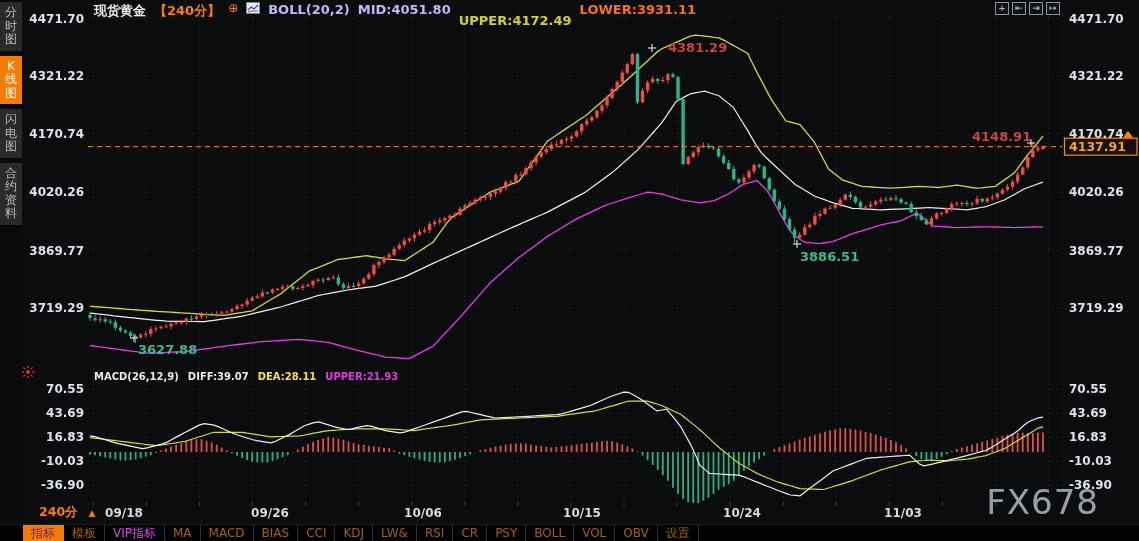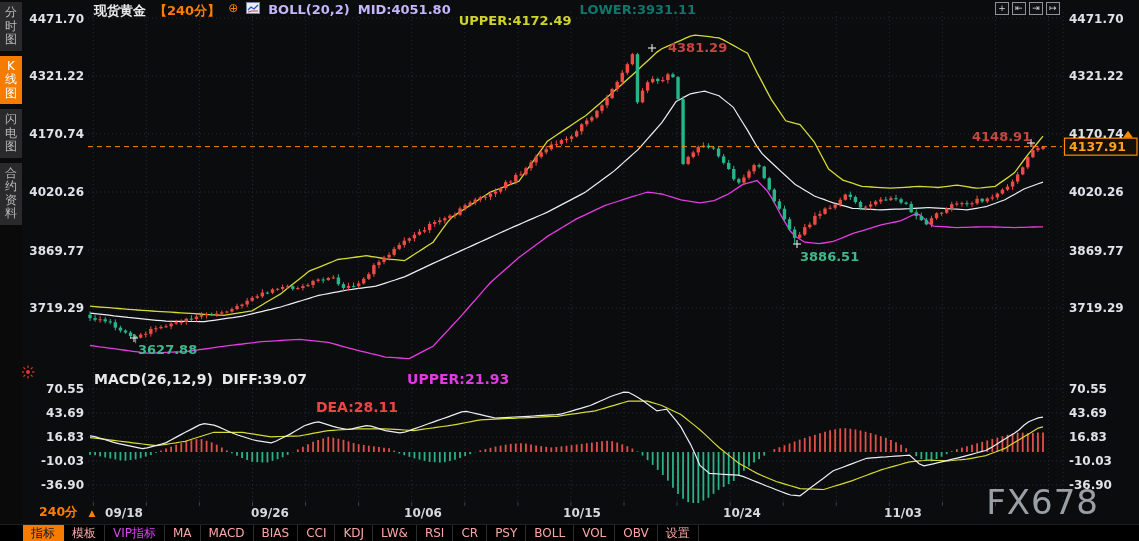--- a/index.html
+++ b/index.html
@@ -17,52 +17,52 @@
 
   
   .titlebar{position:absolute;left:94px;top:2px;height:16px;display:flex;align-items:flex-start;
             gap:8px;font-size:13px;font-weight:700;white-space:nowrap;z-index:2;}
   .t-sym{color:#e9e9e9;}
   .t-period{color:#ff7e00;}
   .t-target{color:#ff7e00;font-size:12px;font-weight:400;line-height:12px;}
   .t-chart-ic{display:inline-block;line-height:0;}
   .t-boll,.t-mid{color:#c4b5fd;}
   .t-upper{color:#cfd32f;margin-top:11px;}
-  .t-lower{color:#0f766e;}
+  .t-lower{color:#f97316;}
 
   
   .tr-icons{position:absolute;right:79px;top:2px;display:flex;gap:3px;z-index:2;}
   .tr-ic{width:14px;height:13px;border:1px solid #8d939b;color:#d4d8dd;font-size:9px;
          line-height:11px;text-align:center;background:#101114;cursor:pointer;}
 
   
-  .macd-head{position:absolute;left:94px;top:371px;display:flex;gap:9px;font-size:14px;
+  .macd-head{position:absolute;left:94px;top:371px;display:flex;gap:9px;font-size:10px;
              font-weight:700;white-space:nowrap;z-index:2;}
   .m-label,.m-diff{color:#e9e9e9;}
-  .m-dea{color:#ef4444;margin-top:28px;}
+  .m-dea{color:#fde047;}
   .m-macd{color:#e23ae2;}
 
   
   .period-foot{position:absolute;left:39px;top:504px;color:#ff7e00;font-size:12.5px;
                font-weight:700;z-index:2;cursor:pointer;}
   .period-foot .arrow{margin-left:11px;font-size:9px;}
 
   
   .watermark{position:absolute;right:40px;top:482px;font-size:34px;color:#b3b9c1;opacity:.85;
              letter-spacing:1px;z-index:2;}
 
   
   .alert{position:absolute;left:21px;top:365px;z-index:2;line-height:0;cursor:pointer;}
 
   
   .toolbar{position:absolute;left:0;bottom:0;width:1139px;height:17px;background:#000;
            border-top:1px solid #1f1f1f;display:flex;align-items:stretch;padding-left:23px;
            z-index:4;font-size:12px;line-height:16px;white-space:nowrap;}
-  .tb-item{padding:0 8px;color:#fca5a5;border-right:1px solid #2e2e2e;cursor:pointer;}
-  .tb-item.active{background:#f57c00;color:#0f172a;border-right-color:#f57c00;}
+  .tb-item{padding:0 8px;color:#a16207;border-right:1px solid #2e2e2e;cursor:pointer;}
+  .tb-item.active{background:#f57c00;color:#701a75;border-right-color:#f57c00;}
   .tb-item.vip{color:#d946ef;text-align:center;}
 </style>
 </head>
 <body>
 
 <div class="app">
 
   <svg id="chart" width="1139" height="541">
       <g>
         <line x1="93.3" y1="12" x2="93.3" y2="502" stroke="#282b31" stroke-width="1" stroke-dasharray="1 3"></line>

